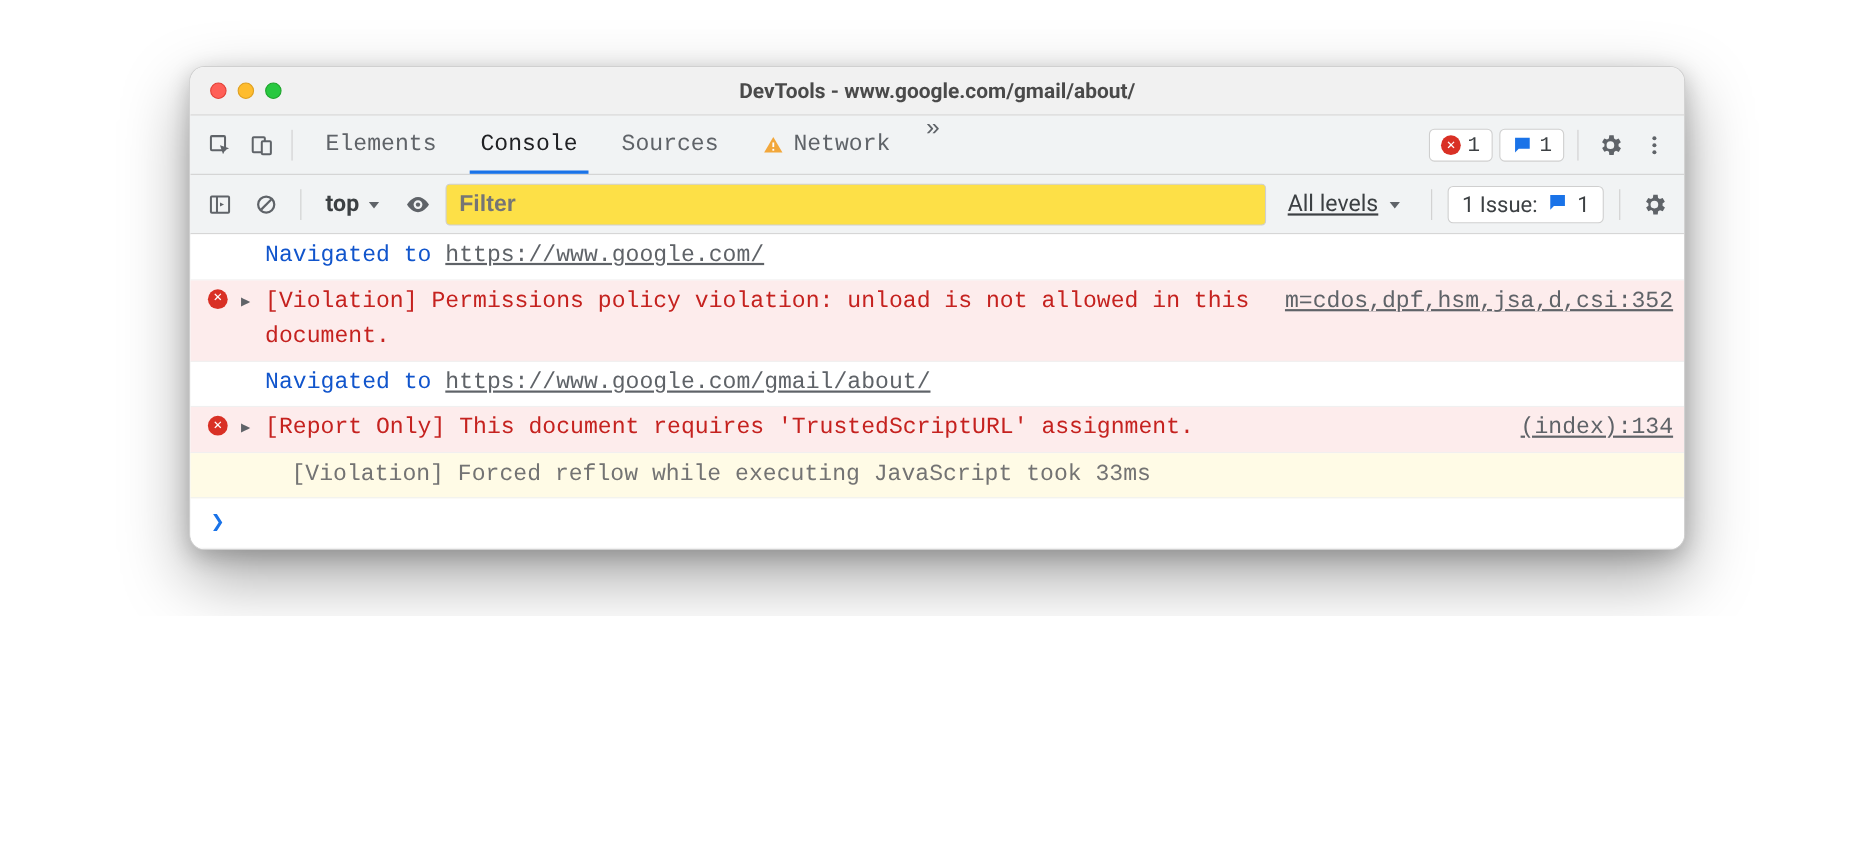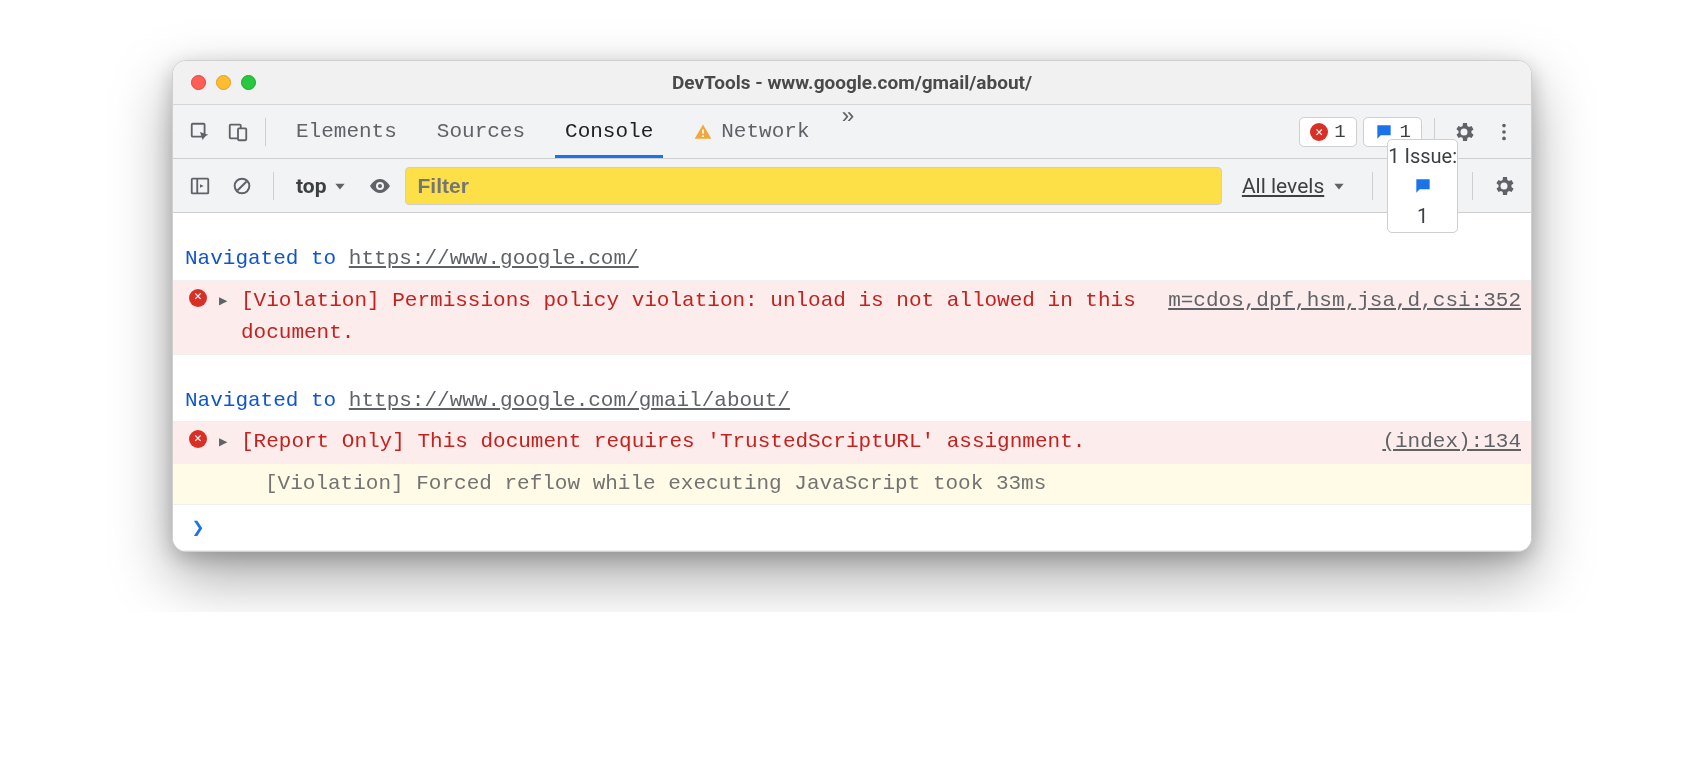--- a/index.html
+++ b/index.html
@@ -163,44 +163,43 @@
     font-weight: bold;
   }
   .levels-select {
     display: flex; align-items: center; gap: 8px;
     font-size: 21px; color: #3c4043;
     padding: 0 12px;
     cursor: pointer;
     text-decoration: underline;
   }
   .issue-box {
-    display: flex; align-items: center; gap: 8px;
+    display: flex; align-items: flex-start; gap: 8px;
     border: 1px solid #cfcfcf;
     background: #fff;
     border-radius: 5px;
-    padding: 4px 0;
+    padding: 4px 12px;
     font-size: 20px;
     color: #3c4043;
     cursor: pointer;
-    flex-direction: column;
   }
   .console-body {
     background: #fff;
     font-family: Menlo, Consolas, "Courier New", monospace;
     font-size: 21px;
     line-height: 1.55;
   }
   .row {
     display: flex;
     align-items: flex-start;
     padding: 4px 10px 4px 12px;
     border-bottom: 1px solid #f0f0f0;
     gap: 8px;
   }
-  .row.nav { color: #1155cc; flex-direction: column; }
+  .row.nav { color: #1155cc; }
   .row.nav .url { color: #5f6368; text-decoration: underline; text-decoration-style: solid; }
   .row .gutter {
     width: 26px;
     display: flex;
     justify-content: center;
     padding-top: 4px;
     flex-shrink: 0;
   }
   .row .expand {
     width: 14px;
@@ -261,25 +260,25 @@
       <svg width="22" height="22" viewBox="0 0 24 24" fill="none" stroke="#5f6368" stroke-width="2">
         <rect x="3" y="4" width="12" height="15" rx="1"></rect>
         <rect x="12" y="8" width="9" height="13" rx="1" fill="#f1f3f4"></rect>
       </svg>
     </div>
     <div class="divider"></div>
     <div class="tabs">
       <div class="tab">
           <span>Elements</span>
         </div>
+      <div class="tab active">
+          <span>Console</span>
+        </div>
       <div class="tab">
           <span>Sources</span>
-        </div>
-      <div class="tab active">
-          <span>Console</span>
         </div>
       <div class="tab">
         <span class="warn-tri">
           <svg width="20" height="20" viewBox="0 0 24 24">
               <path d="M12 3 L22 20 L2 20 Z" fill="#f2a73b"></path>
               <rect x="11" y="9" width="2" height="5" fill="#fff"></rect>
               <rect x="11" y="16" width="2" height="2" fill="#fff"></rect>
             </svg>
         </span>
         <span>Network</span>

